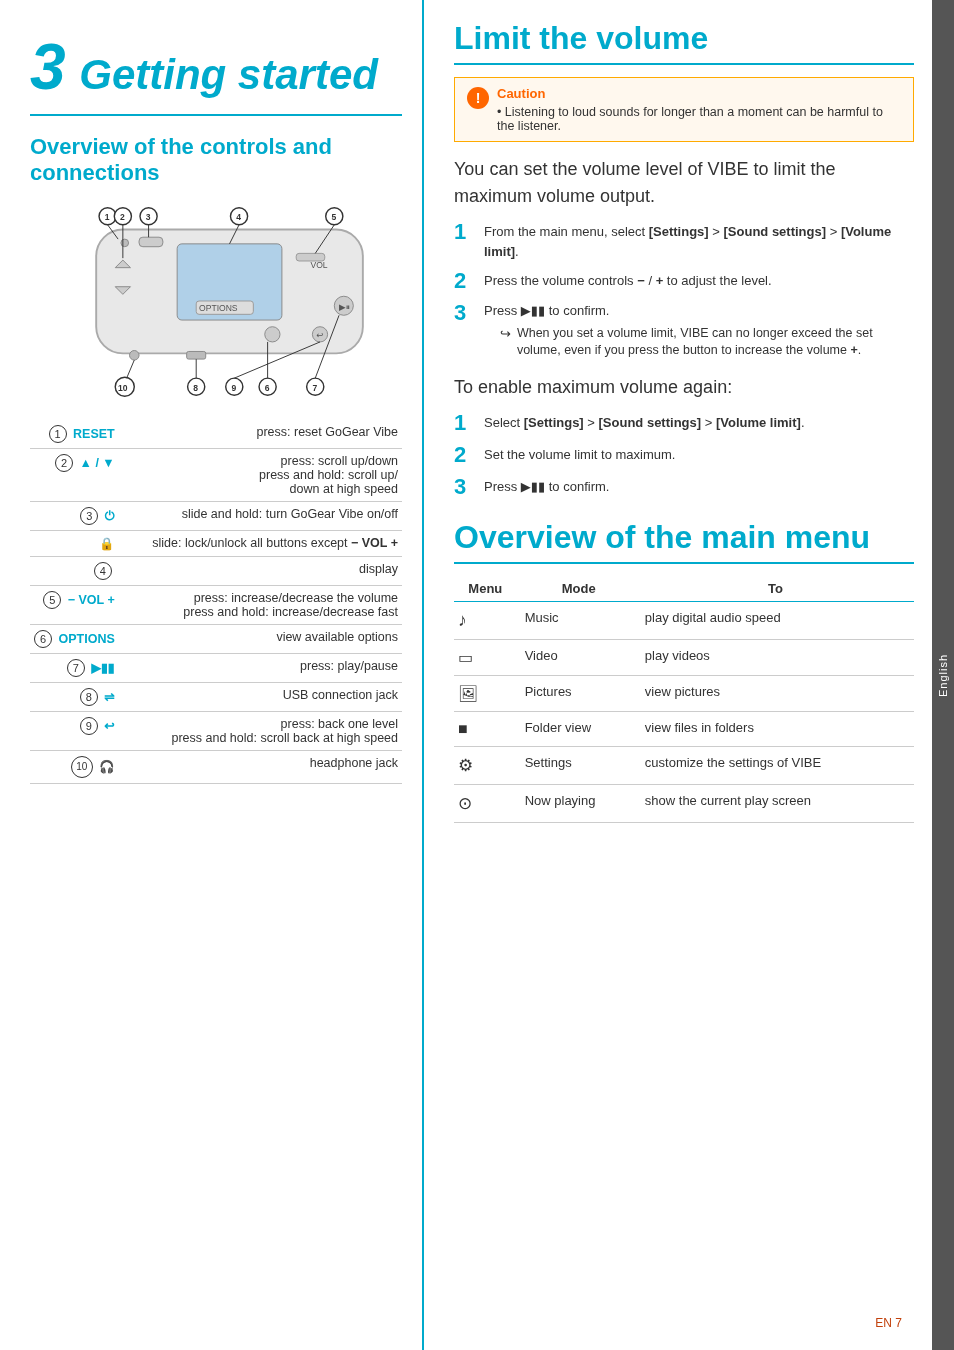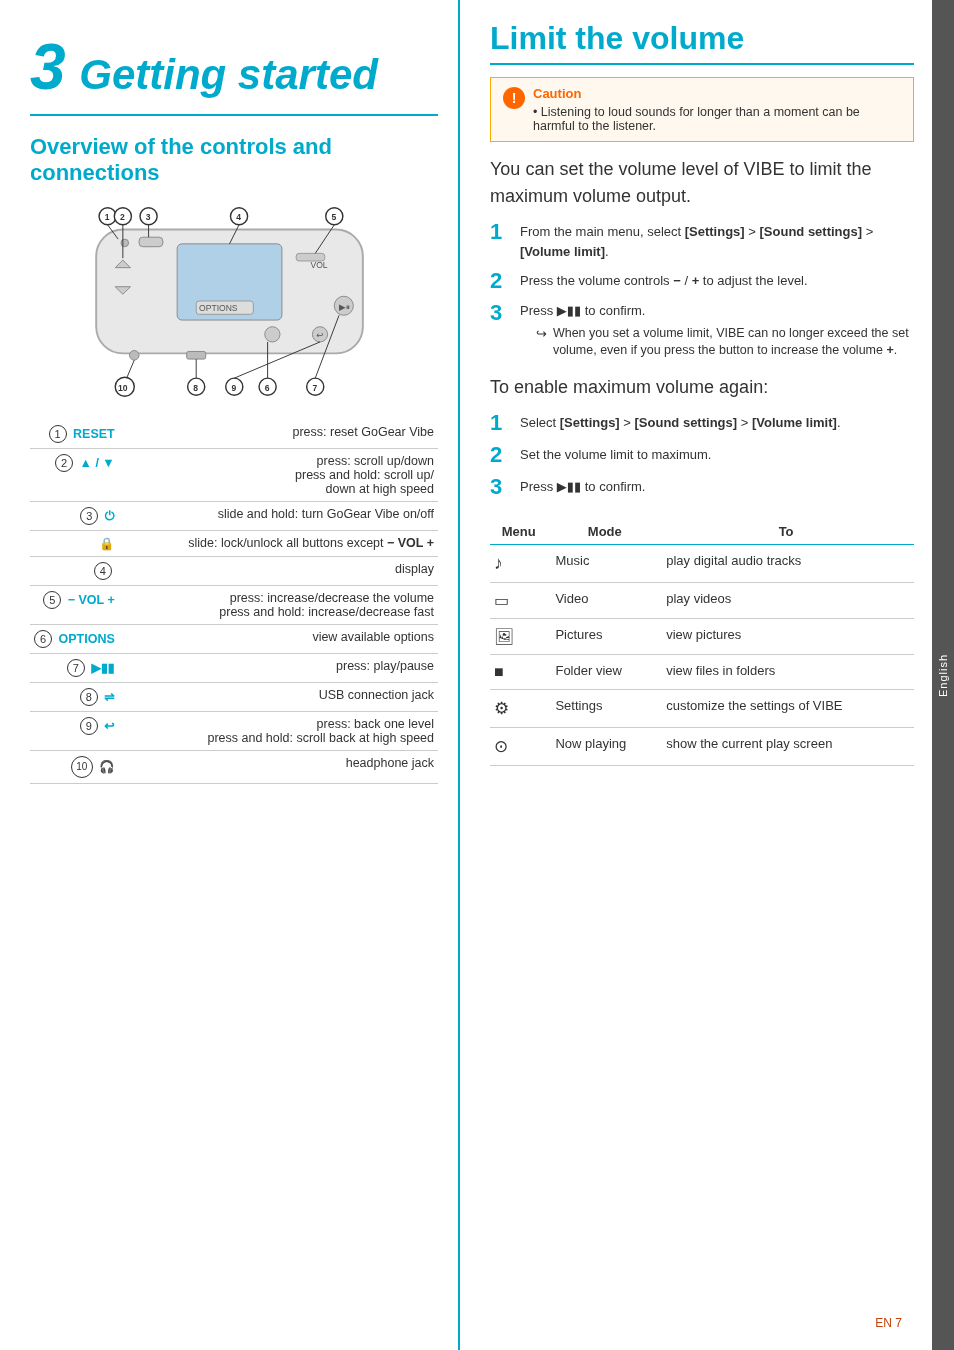--- a/index.html
+++ b/index.html
@@ -40,21 +40,21 @@
     }
 
     .main-content {
       flex: 1;
       display: flex;
       padding: 0;
     }
 
     
     .left-col {
-      width: 460px;
+      width: 424px;
       padding: 30px 20px 20px 30px;
       border-right: 2px solid #00aacc;
     }
 
     
     .right-col {
       flex: 1;
       padding: 20px 40px 20px 30px;
     }
 
@@ -442,34 +442,35 @@
             <span class="step-text">Set the volume limit to maximum.</span>
           </li>
           <li>
             <span class="step-num">3</span>
             <span class="step-text">Press ▶▮▮ to confirm.</span>
           </li>
         </ul>
       </div>
 
       <div style="margin-top:20px;">
+        <div class="right-section-heading">Overview of the main menu</div>
 
         <table class="menu-table">
           <thead>
             <tr>
               <th>Menu</th>
               <th>Mode</th>
               <th>To</th>
             </tr>
           </thead>
           <tbody>
             <tr>
               <td><span style="font-size:18px;">♪</span></td>
               <td>Music</td>
-              <td>play digital audio tracks</td>
+              <td>play digital audio speed</td>
             </tr>
             <tr>
               <td><span style="font-size:16px;">▭</span></td>
               <td>Video</td>
               <td>play videos</td>
             </tr>
             <tr>
               <td><span style="font-size:16px;">🖼</span></td>
               <td>Pictures</td>
               <td>view pictures</td>

